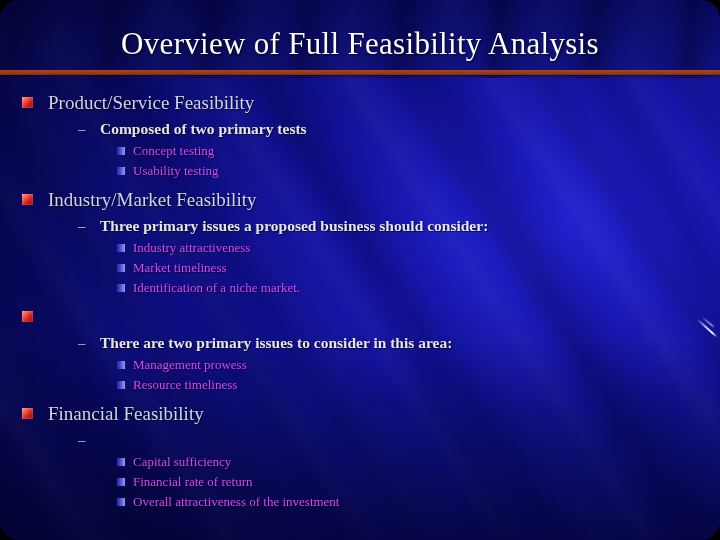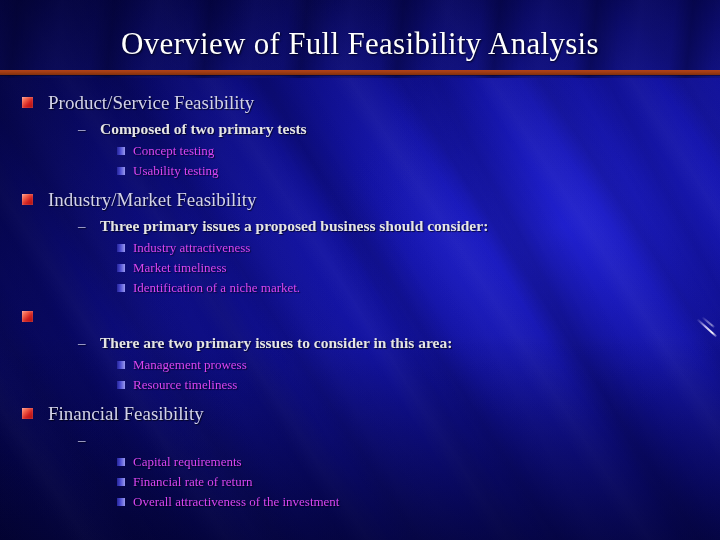--- a/index.html
+++ b/index.html
@@ -8,20 +8,21 @@
     background: #000;
   }
   #slide {
     position: relative;
     width: 720px;
     height: 540px;
     overflow: hidden;
     font-family: "Liberation Serif", "DejaVu Serif", serif;
     background: #0a0a6e;
     user-select: none;
+    border-radius: 20px;
   }
 
   
   .bg-base {
     position: absolute; inset: 0;
     background:
       radial-gradient(120% 90% at 78% 42%, #1919c4 0%, #1414a8 28%, #0d0d86 55%, #07075e 78%, #040440 100%);
   }
   .bg-diag-a {
     position: absolute; inset: -20%;
@@ -249,21 +250,21 @@
     <div class="grp">
       <div class="row lvl1">
         <span class="marker"></span>
         <span class="txt">Financial Feasibility</span>
       </div>
       <div class="row lvl2">
         <span class="marker">–</span>
       </div>
       <div class="row lvl3">
         <span class="marker"></span>
-        <span class="txt">Capital requirements</span>
+        <span class="txt">Capital sufficiency</span>
       </div>
       <div class="row lvl3">
         <span class="marker"></span>
         <span class="txt">Financial rate of return</span>
       </div>
       <div class="row lvl3">
         <span class="marker"></span>
         <span class="txt">Overall attractiveness of the investment</span>
       </div>
     </div>

